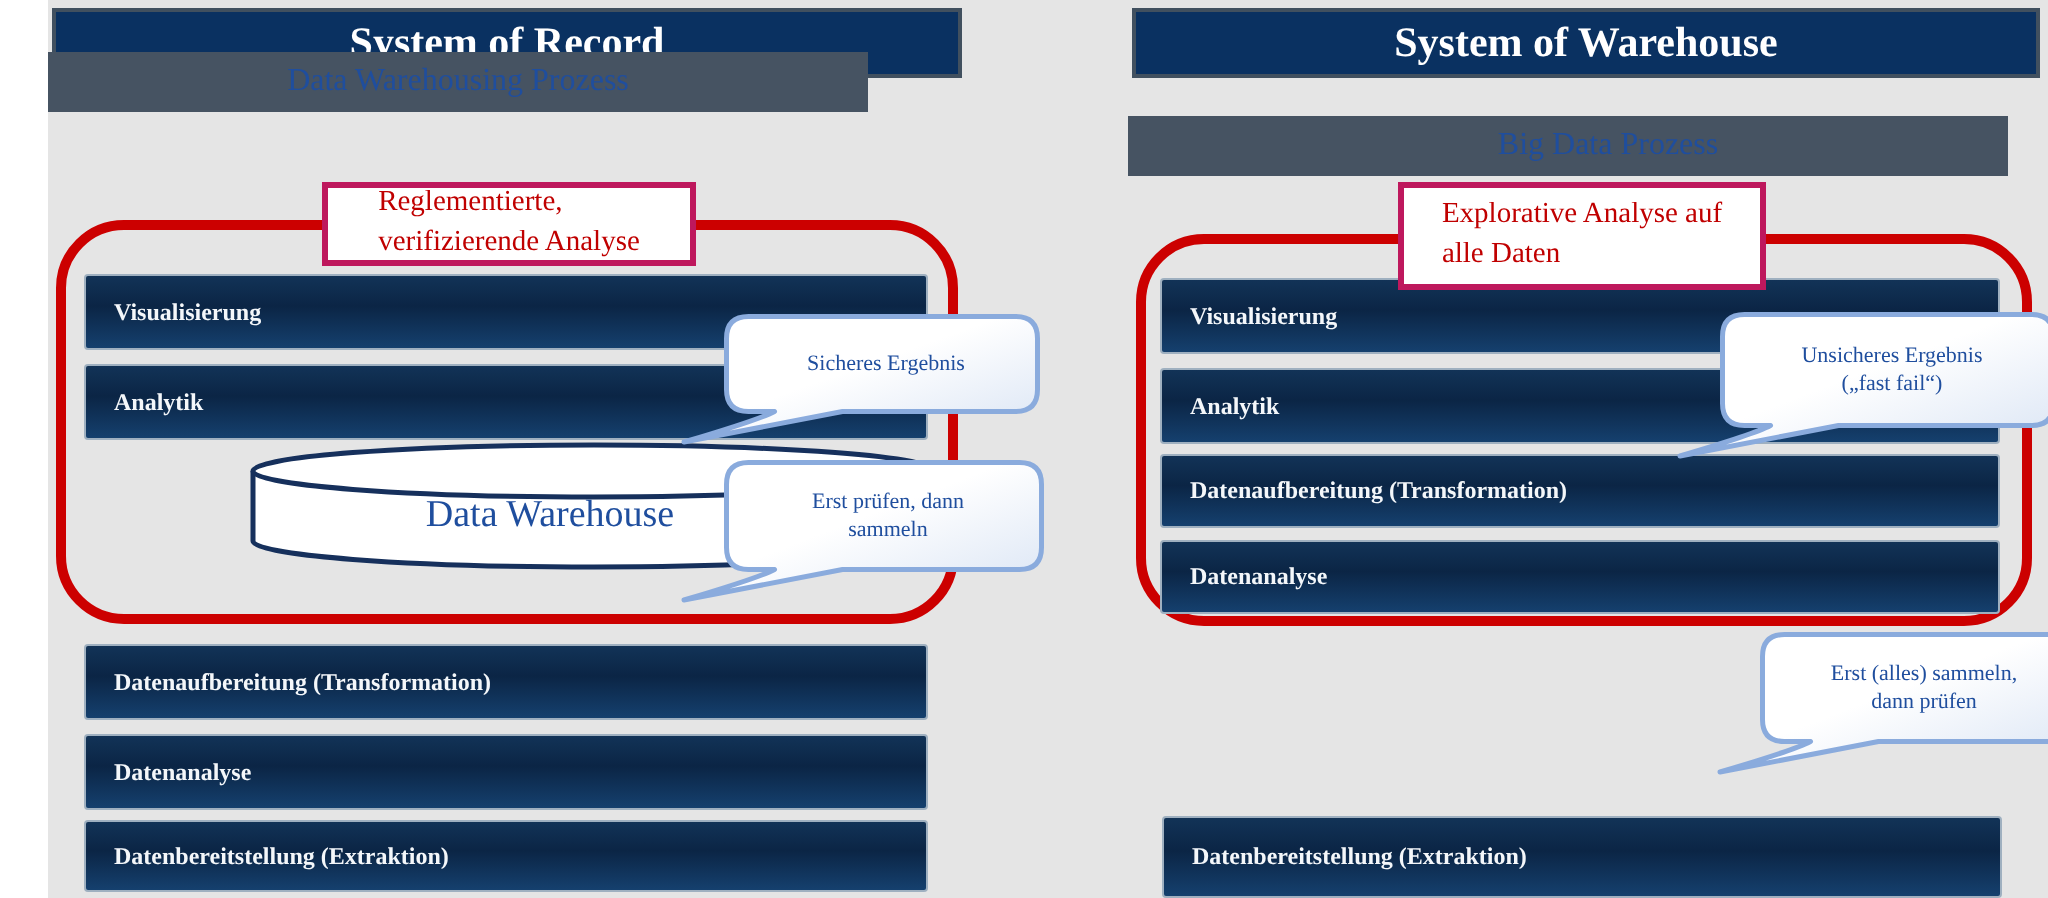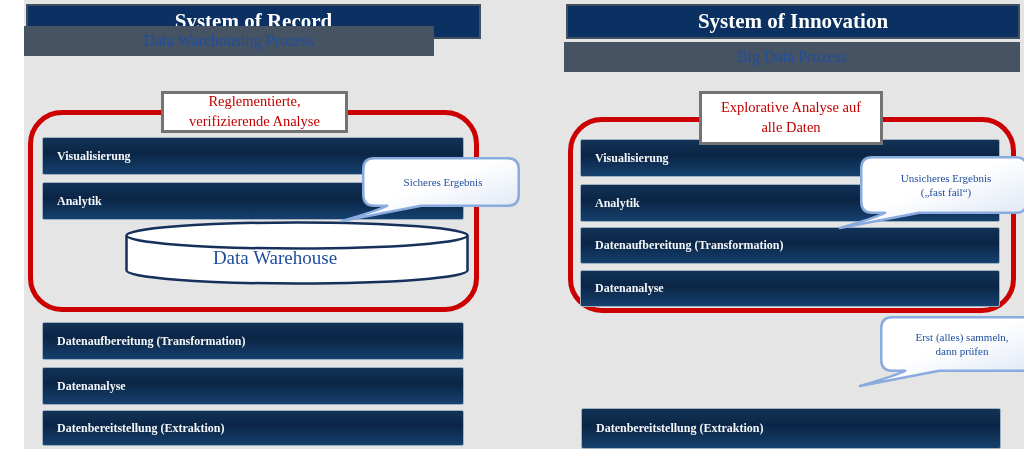--- a/index.html
+++ b/index.html
@@ -7,22 +7,22 @@
          font-family:Liberation Serif, serif;margin-left:24px;}
   
   .title-bar{position:absolute;height:35px;background:#0a3161;border:2px solid #41505f;
              box-sizing:border-box;display:flex;align-items:center;justify-content:center;
              color:#ffffff;font-size:21px;font-weight:700;z-index:2;}
   .sub-bar{position:absolute;height:30px;background:#465362;display:flex;align-items:center;
            justify-content:center;color:#1f4e9e;font-size:16px;z-index:2;}
   
   .scope-rect{position:absolute;border:5px solid #cc0000;border-radius:34px;box-sizing:border-box;
               background:transparent;z-index:1;}
-  .scope-label{position:absolute;background:#ffffff;border:3px solid #737373;box-sizing:border-box;
-               display:flex;align-items:center;justify-content:center;text-align:center;
+  .scope-label{position:absolute;background:#ffffff;border:3px solid #be185d;box-sizing:border-box;
+               display:flex;align-items:center;justify-content:center;
                white-space:pre-line;color:#c00000;font-size:14.5px;line-height:1.35;z-index:5;}
   
   .bar{position:absolute;box-sizing:border-box;border:1px solid #9fb0c0;border-radius:2px;
        background:linear-gradient(180deg,#123357 0%,#0b2545 42%,#15406e 100%);
        display:flex;align-items:center;color:#f4f7fa;font-size:12px;font-weight:700;
        padding-left:14px;z-index:3;}
   
   .cyl{position:absolute;z-index:4;}
   .cyl-body{fill:#ffffff;stroke:#16305c;stroke-width:2.5;}
   .cyl-top{fill:#ffffff;stroke:#16305c;stroke-width:2.5;}
@@ -72,23 +72,30 @@
   <div class="bar" style="left:18px;top:367px;width:422px;height:38px;">Datenanalyse</div>
   <div class="bar" style="left:18px;top:410px;width:422px;height:36px;">Datenbereitstellung (Extraktion)</div>
 
   <div class="bub" style="left:316px;top:157px;width:182px;height:68px;">
     <svg width="182" height="68" viewBox="0 0 182 68">
         <path d="M 34.25,1.25 H 167.75 Q 178.75,1.25 178.75,12.25 V 37.75 Q 178.75,48.75 167.75,48.75 H 81.25 L 2,64 Q 39.25,53 47.25,48.75 H 34.25 Q 23.25,48.75 23.25,37.75 V 12.25 Q 23.25,1.25 34.25,1.25 Z"></path>
       </svg>
     <div class="bub-text" style="width:158px;height:50px;">Sicheres Ergebnis</div>
   </div>
 
+  <div class="bub" style="left:316px;top:230px;width:184px;height:74px;">
+    <svg width="184" height="74" viewBox="0 0 184 74">
+        <path d="M 34.25,1.25 H 169.75 Q 180.75,1.25 180.75,12.25 V 43.75 Q 180.75,54.75 169.75,54.75 H 81.25 L 2,70 Q 39.25,59 47.25,54.75 H 34.25 Q 23.25,54.75 23.25,43.75 V 12.25 Q 23.25,1.25 34.25,1.25 Z"></path>
+      </svg>
+    <div class="bub-text" style="width:160px;height:56px;">Erst prüfen, dann
+sammeln</div>
+  </div>
 
-  <div class="title-bar" style="left:542px;top:4px;width:454px;">System of Innovation</div>
-  <div class="sub-bar" style="left:540px;top:42px;width:456px;">Big Data Prozess</div>
+  <div class="title-bar" style="left:542px;top:4px;width:454px;">System of Warehouse</div>
+  <div class="sub-bar" style="left:540px;top:58px;width:400px;padding-left:40px;">Big Data Prozess</div>
 
   <div class="scope-rect" style="left:544px;top:117px;width:448px;height:196px;"></div>
   <div class="scope-label" style="left:675px;top:91px;width:184px;height:54px;">Explorative Analyse auf
 alle Daten</div>
 
   <div class="bar" style="left:556px;top:139px;width:420px;height:38px;">Visualisierung</div>
   <div class="bar" style="left:556px;top:184px;width:420px;height:38px;">Analytik</div>
   <div class="bar" style="left:556px;top:227px;width:420px;height:37px;">Datenaufbereitung (Transformation)</div>
   <div class="bar" style="left:556px;top:270px;width:420px;height:37px;">Datenanalyse</div>
 

